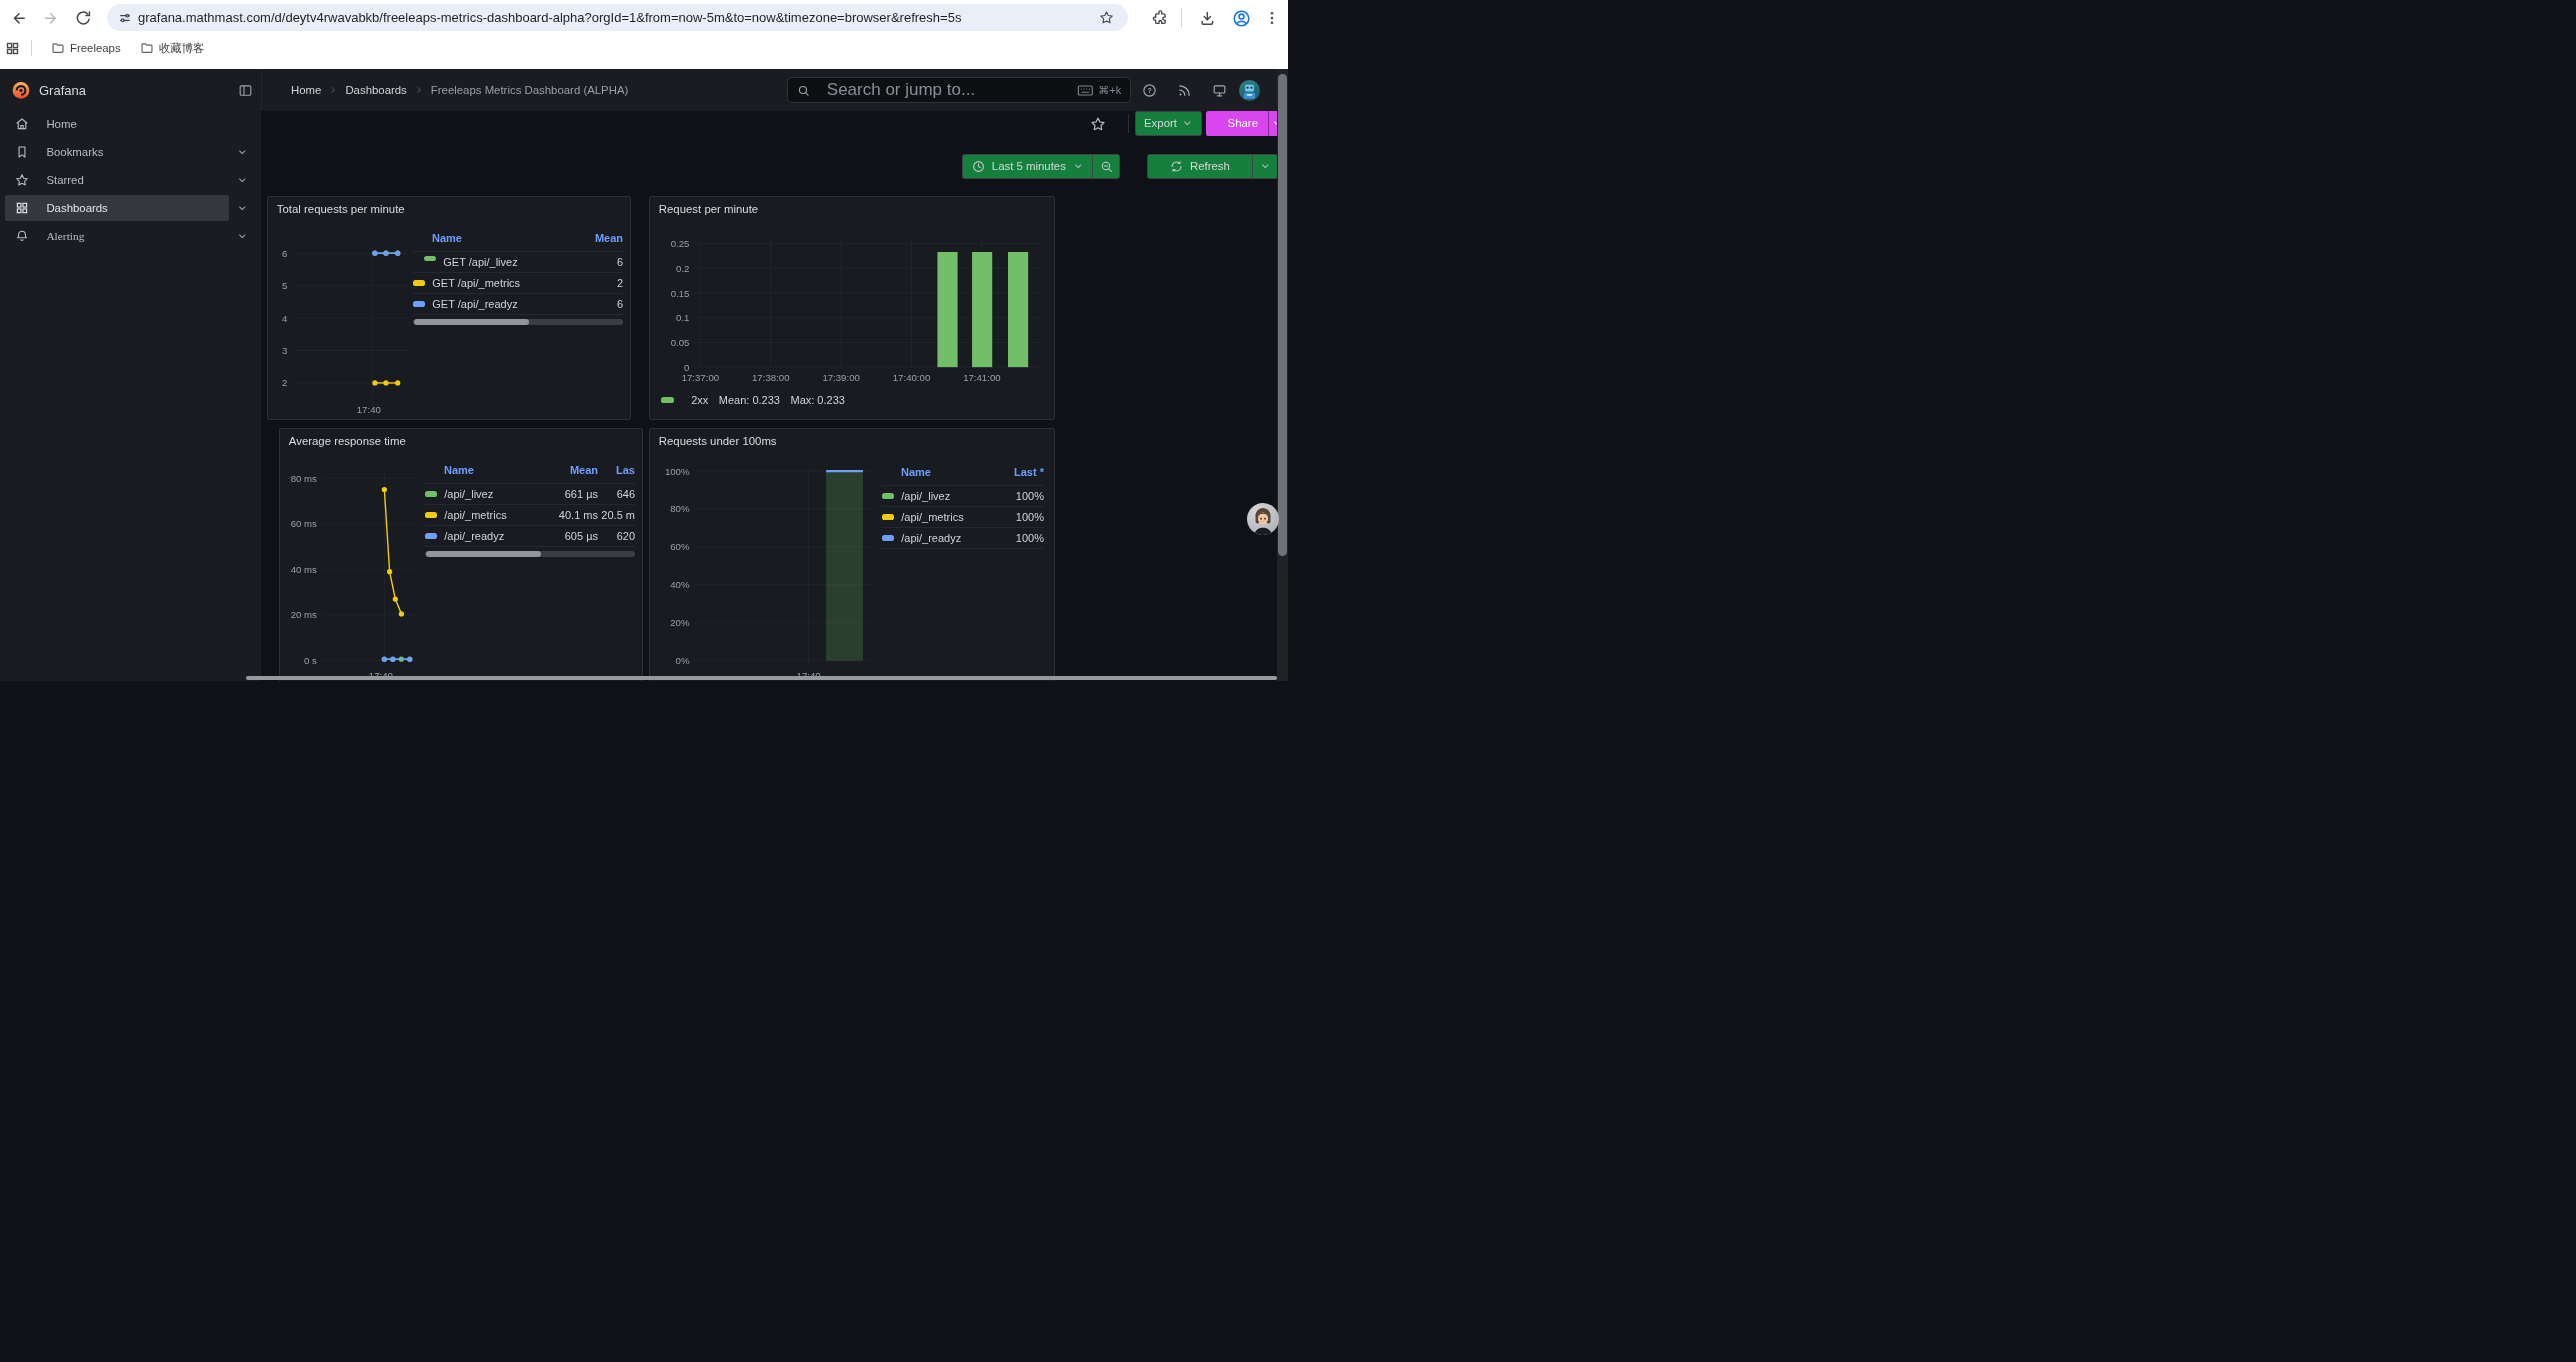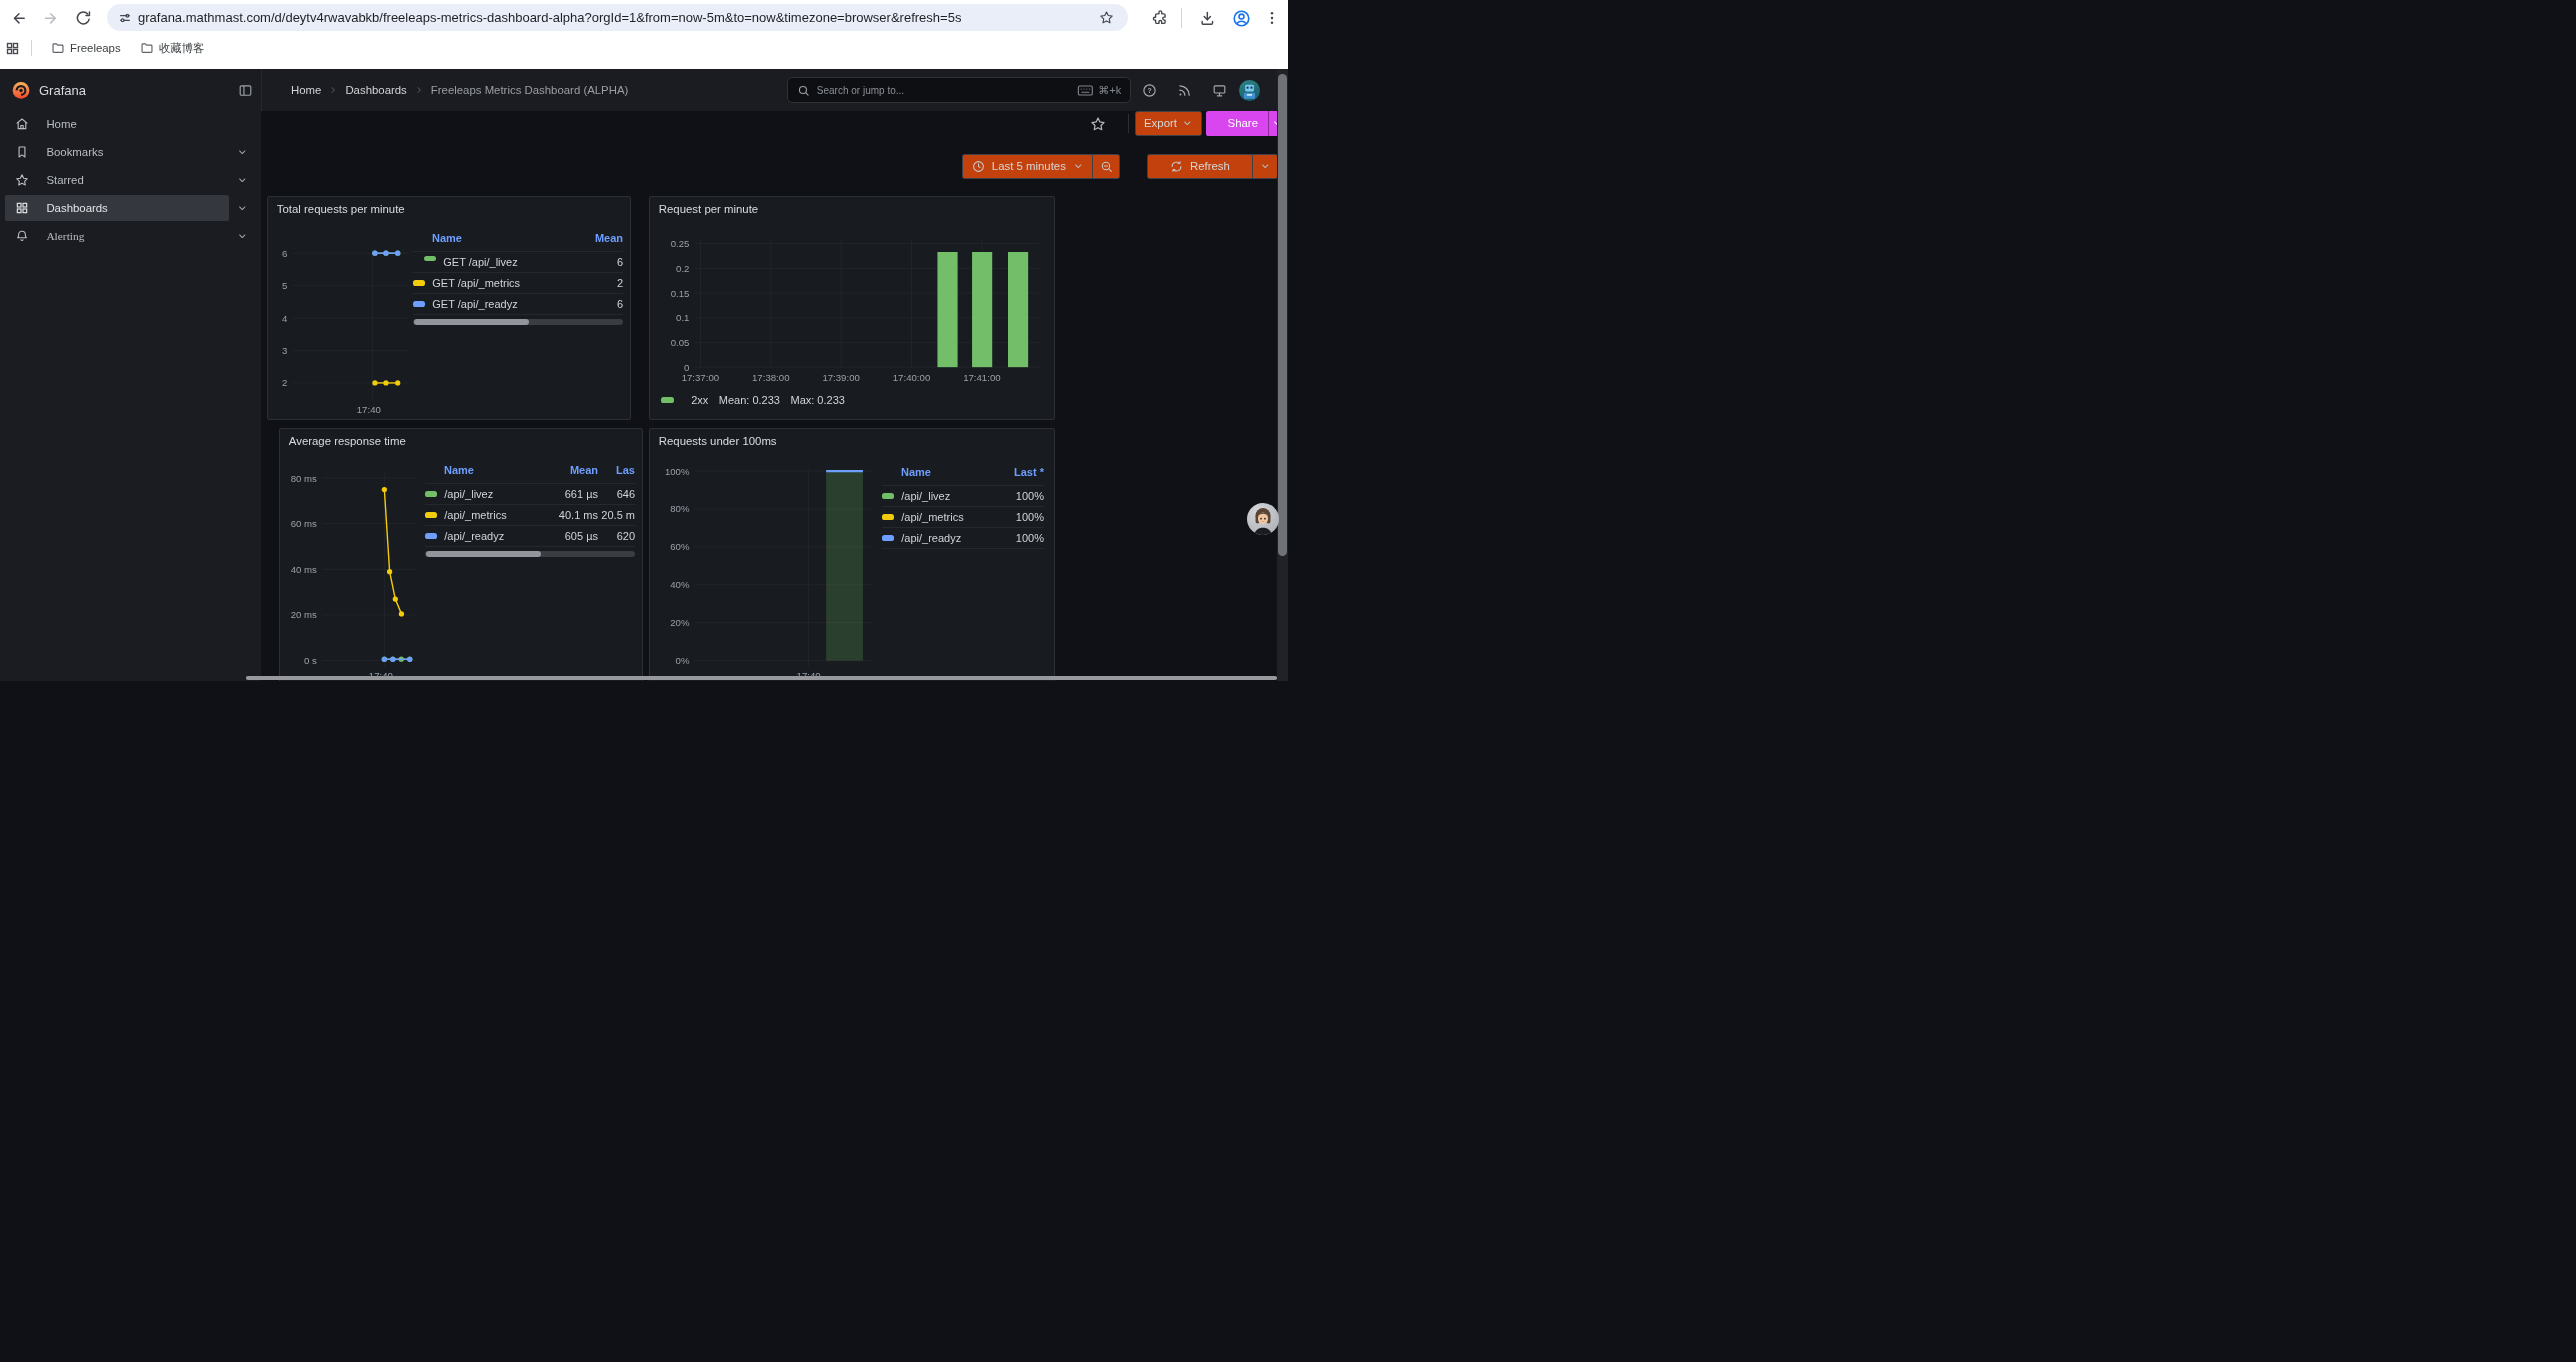--- a/index.html
+++ b/index.html
@@ -23,39 +23,39 @@
   #gf-topnav{position:absolute;left:0;top:69px;width:1288px;height:42px;background:#1a1c21}
   #gf-topnav .navdiv{position:absolute;left:261px;top:0;width:0.9px;height:42px;background:#26282d}
   #gf-logo{position:absolute;left:11.4px;top:80px;width:20px;height:20px}
   #gf-name{position:absolute;left:39px;top:83px;font-size:13px;color:#d8d9dc}
   #panel-toggle{position:absolute;left:238px;top:83px;color:#9da2a9;cursor:pointer}
   #breadcrumb{position:absolute;left:291px;top:69px;height:42px;display:flex;align-items:center;gap:8px}
   .crumb{font-size:11.4px;color:#d2d4d7;cursor:pointer;white-space:nowrap}
   .crumb.last{color:#9b9fa5;cursor:default}
   .crumb-sep{color:#5c5f66}
   #search-box{position:absolute;left:787px;top:77px;width:344px;height:26px;background:#0e0f13;border:0.9px solid #2f3237;border-radius:5.3px;display:flex;align-items:center;padding:0 8.8px;color:#8a8f96;cursor:text}
-  #search-text{font-size:10px;margin-left:7px;flex:1}
+  #search-text{font-size:17px;margin-left:17px;flex:1}
   #search-kbd{display:flex;align-items:center;gap:4.4px;color:#81868d;font-size:11px}
   .nav-right-ic{position:absolute;top:83px;color:#a5aab1;cursor:pointer}
   #gf-avatar{position:absolute;left:1239px;top:80px;width:21px;height:21px;border-radius:50%;overflow:hidden;background:linear-gradient(160deg,#2f8388,#155a68);cursor:pointer}
 
   
   #gf-sidebar{position:absolute;left:0;top:111px;width:261px;height:570px;background:#1a1c21}
   .side-row{position:absolute;left:0;width:261px;height:26px}
   .side-link{position:absolute;left:5.3px;top:0;width:224px;height:26px;border-radius:2.6px;display:flex;align-items:center;padding-left:9.6px;color:#b9bdc3;cursor:pointer}
   .side-row.active .side-link{background:#34373d;color:#e4e5e8}
   .accent{position:absolute;left:5.3px;top:0.9px;width:2.6px;height:24.6px;border-radius:1.8px;background:linear-gradient(180deg,#ff9830,#ff570a);display:none}
   .side-row.active .accent{display:block}
   .side-label{margin-left:17.5px;font-size:11.4px}
   .side-chev{position:absolute;right:14px;top:8px;color:#9fa4aa;cursor:pointer}
 
   
   #star-btn{position:absolute;left:1090px;top:116px;color:#b4b8bf;cursor:pointer}
   #tb-div{position:absolute;left:1128px;top:114px;width:0.9px;height:19px;background:#2c2f34}
-  .gbtn{position:absolute;height:24.6px;display:flex;align-items:center;background:#c2410c;border:0.9px solid #3e4147;border-radius:2.6px;color:#d6d8da;font-size:11.4px;cursor:pointer}
+  .gbtn{position:absolute;height:24.6px;display:flex;align-items:center;background:#15803d;border:0.9px solid #3e4147;border-radius:2.6px;color:#d6d8da;font-size:11.4px;cursor:pointer}
   #export-btn{left:1135px;top:111px;padding:0 8px;gap:5.3px}
   #share-btn{left:1206px;top:111px;background:#d946ef;border:none;border-radius:2.6px;color:#fff;padding:12px}
   #share-main{padding:0 9.6px;font-weight:500}
   #share-chev{width:18.4px;height:24.6px;display:flex;align-items:center;justify-content:center;border-left:0.9px solid rgba(0,0,0,.35)}
 
   
   #time-group{left:962px;top:154px;padding:0}
   #time-main{display:flex;align-items:center;gap:7px;padding:0 8.8px;height:100%;cursor:pointer}
   #zoom-out-seg{width:27px;height:24.6px;display:flex;align-items:center;justify-content:center;border-left:0.9px solid #3e4147;cursor:pointer}
   #refresh-group{left:1147px;top:154px;padding:0}

